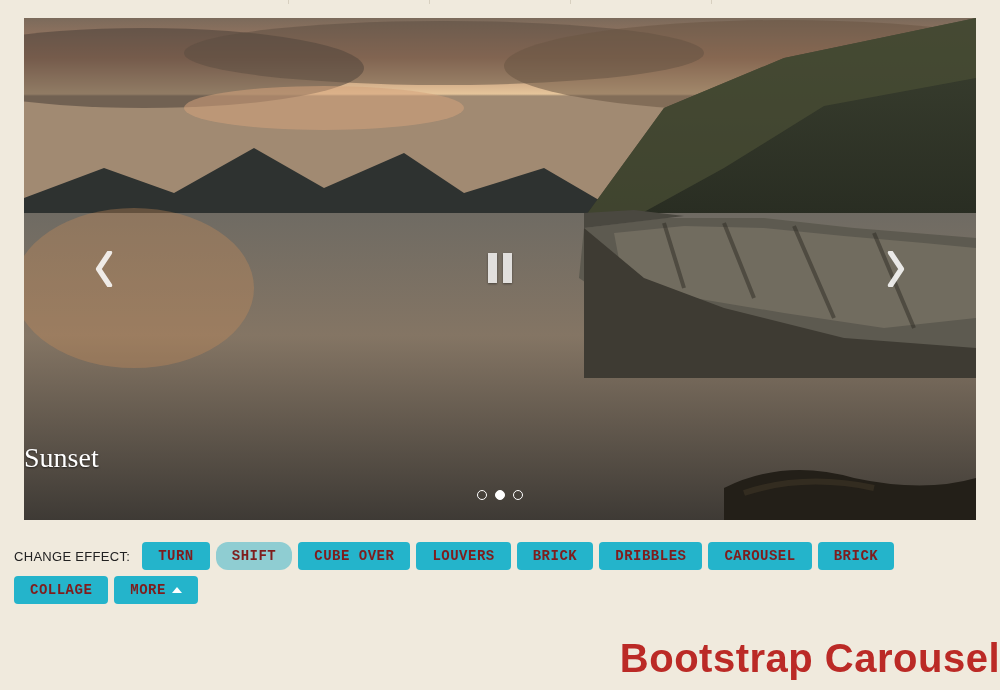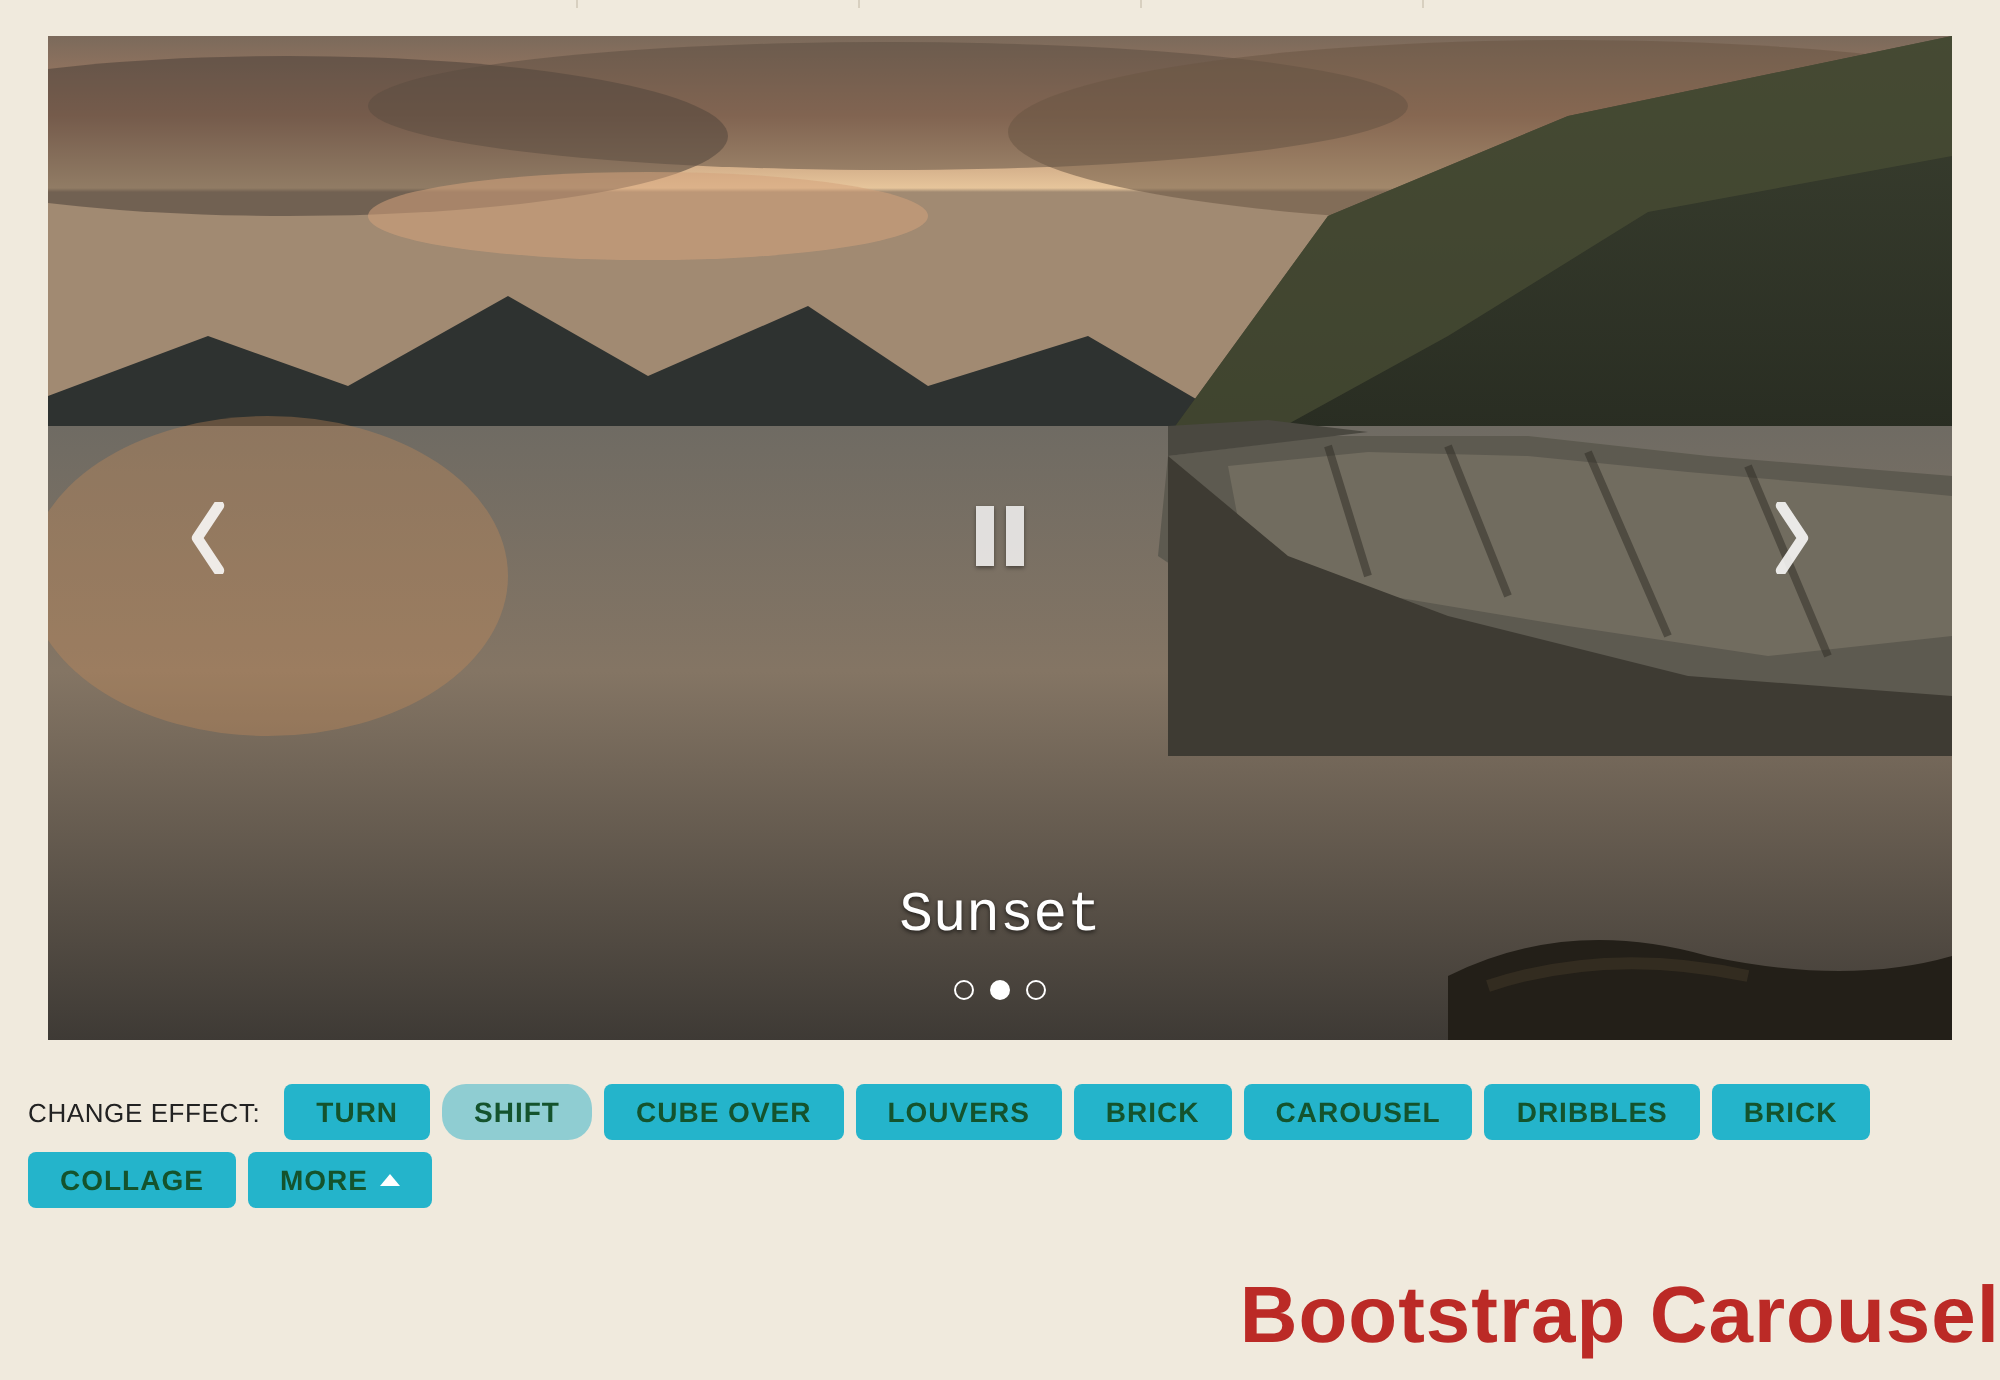--- a/index.html
+++ b/index.html
@@ -24,23 +24,23 @@
       width: 100%;
       height: 100%;
       position: relative;
       display: block;
     }
     svg.slide-img { display: block; width: 100%; height: 100%; }
     .caption {
       position: absolute;
       bottom: 46px;
       left: 0; right: 0;
-      text-align: center;
+      text-align: left;
       color: #fff;
-      font-family: Liberation Mono, monospace;
+      font-family: Liberation Serif, serif;
       font-size: 28px;
       text-shadow: 0 1px 2px rgba(0,0,0,0.6);
       font-weight: 400;
     }
     .indicators {
       position: absolute;
       bottom: 20px;
       left: 0; right: 0;
       display: flex;
       justify-content: center;
@@ -93,29 +93,29 @@
     .effects-label {
       font-size: 13px;
       font-weight: 400;
       letter-spacing: 0.3px;
       color: #222;
       margin-right: 6px;
       font-family: "Arial Narrow", Arial, sans-serif;
     }
     .effect-btn {
       background: #24b4cb;
-      color: #14532d;
+      color: #7f1d1d;
       border: none;
       border-radius: 4px;
       padding: 6px 16px;
       font-size: 14px;
       font-weight: 700;
       letter-spacing: 0.5px;
       cursor: pointer;
-      font-family: Liberation Sans, sans-serif;
+      font-family: Liberation Mono, monospace;
     }
     .effect-btn.selected { background: #8fcdd2; border-radius: 12px; }
     .more-btn { display: inline-flex; align-items: center; gap: 6px; }
     .chevron-up {
       display: inline-block;
       width: 0; height: 0;
       border-left: 5px solid transparent;
       border-right: 5px solid transparent;
       border-bottom: 6px solid #fff;
     }
@@ -219,22 +219,22 @@
   </div>
 </div>
 
 <div class="effects-bar">
   <span class="effects-label">CHANGE EFFECT:</span>
 <button class="effect-btn">TURN</button>
     <button class="effect-btn selected">SHIFT</button>
     <button class="effect-btn">CUBE OVER</button>
     <button class="effect-btn">LOUVERS</button>
     <button class="effect-btn">BRICK</button>
+    <button class="effect-btn">DRIBBLES</button>
     <button class="effect-btn">CAROUSEL</button>
-    <button class="effect-btn">DRIBBLES</button>
     <button class="effect-btn">BRICK</button>
     <button class="effect-btn">COLLAGE</button>
     <button class="effect-btn more-btn">
       <span>MORE</span>
       <span class="chevron-up"></span>
     </button>
   </div>
 
 <h1 class="page-title">Bootstrap Carousel</h1>
 

